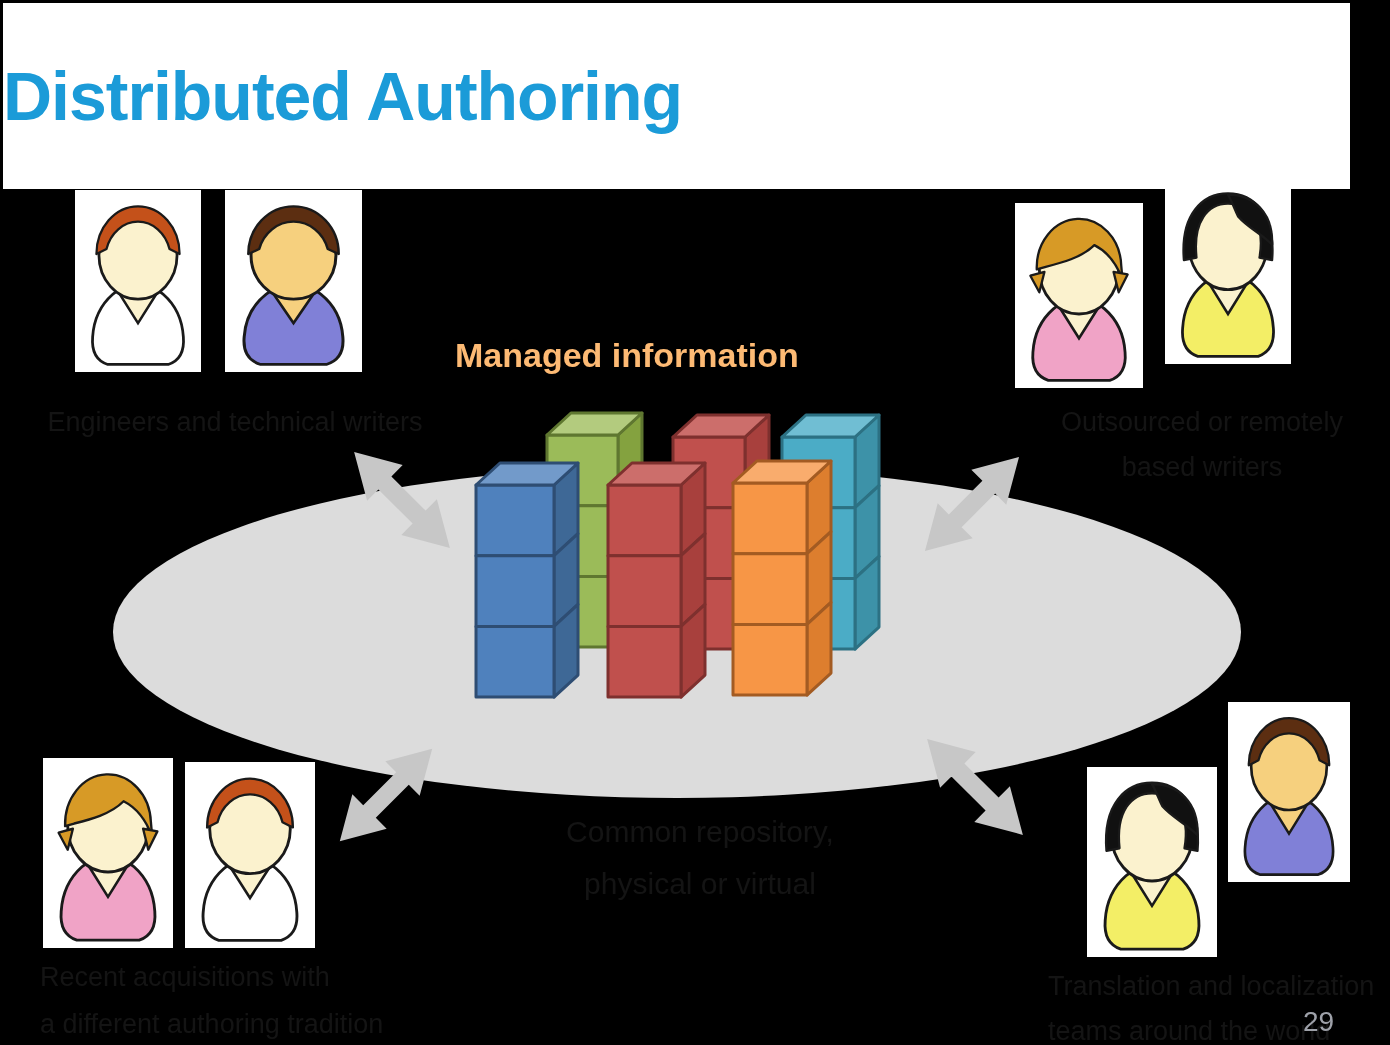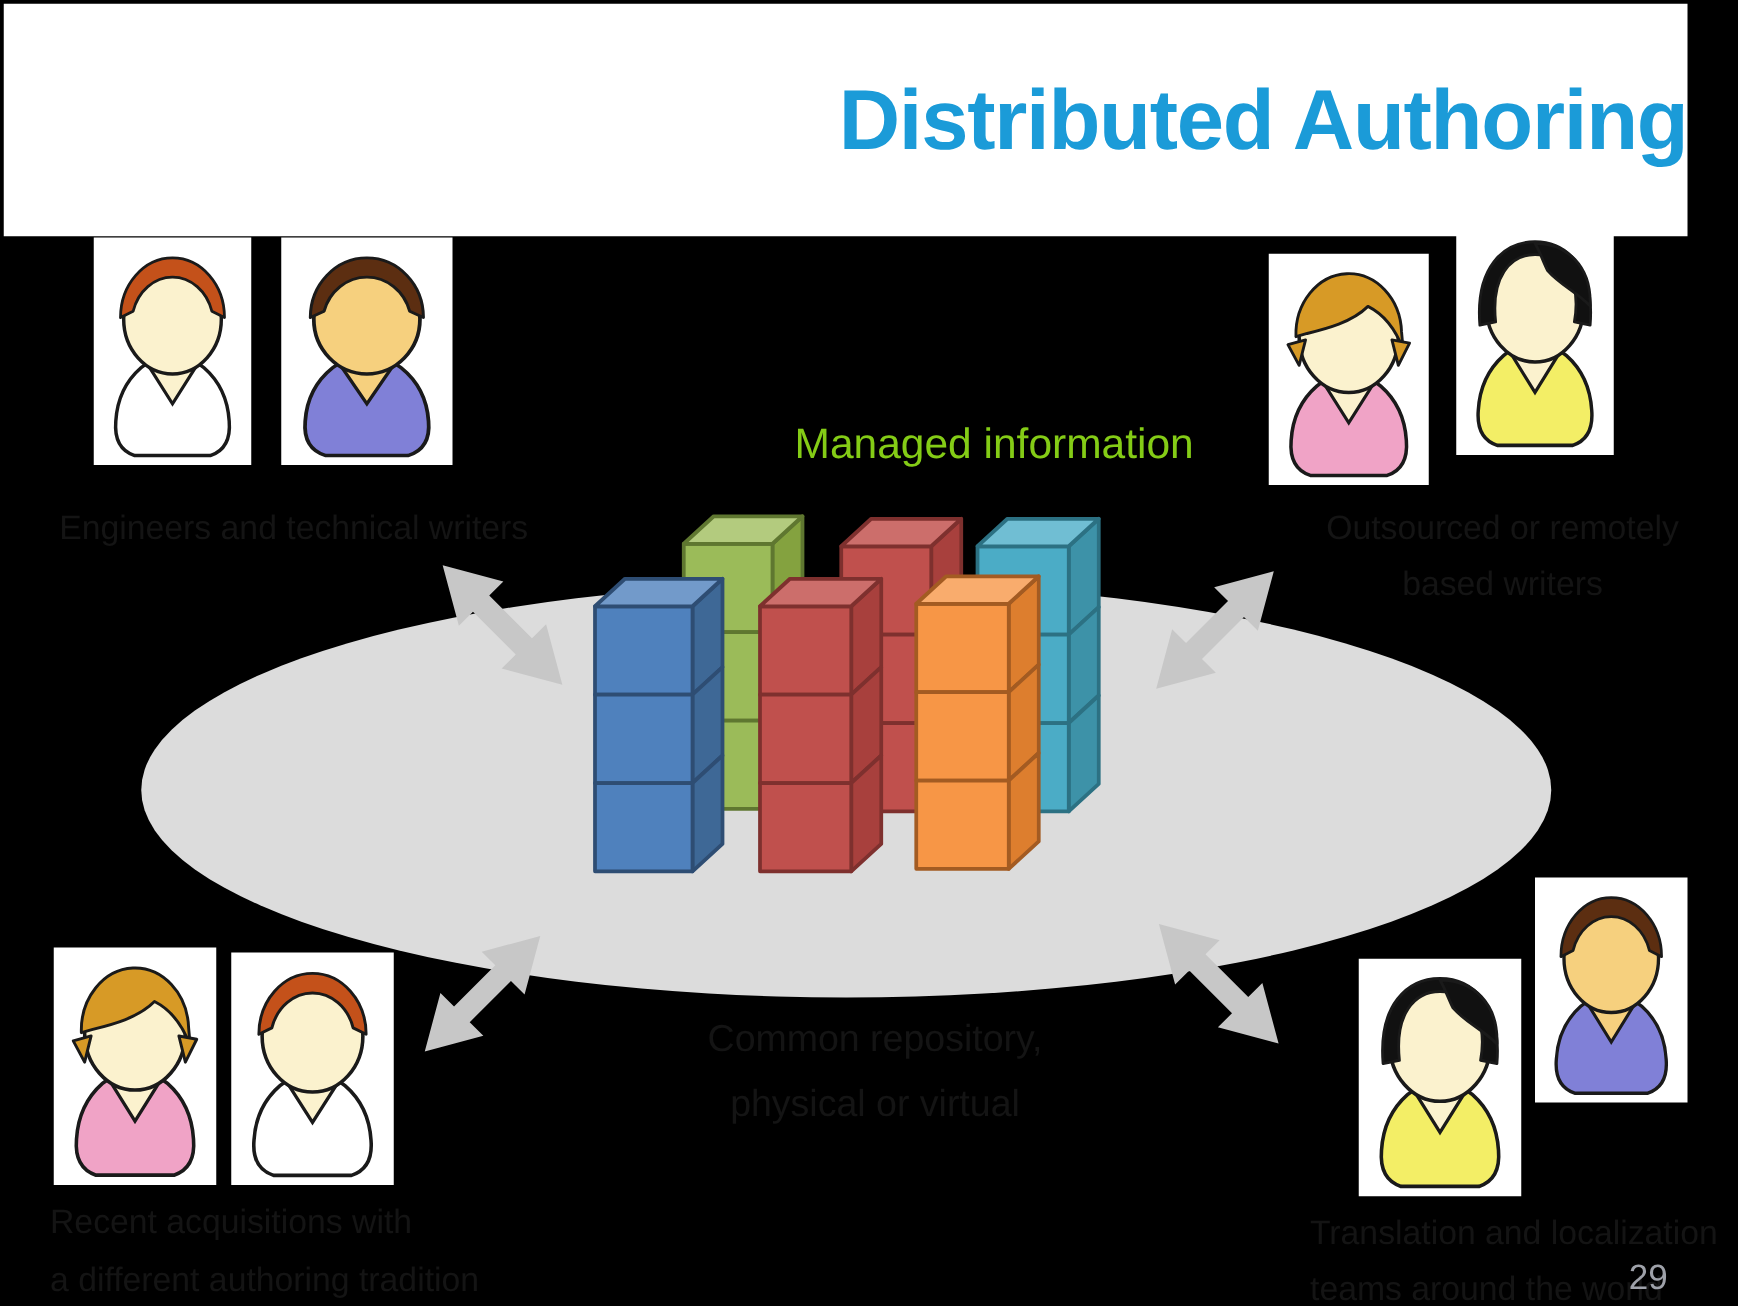--- a/index.html
+++ b/index.html
@@ -1,24 +1,24 @@
 <!DOCTYPE html>
 <html><head>
 <meta charset="utf-8">
 <style>
   html,body{margin:0;padding:0;background:#000;}
   .slide{position:relative;width:1390px;height:1045px;background:#000;overflow:hidden;
          font-family:"Liberation Sans",sans-serif;}
   .header{position:absolute;left:3px;top:3px;width:1347px;height:186px;background:#ffffff;
-          display:flex;align-items:center;justify-content:flex-end;}
+          display:flex;align-items:center;justify-content:flex-start;}
   .title{color:#1B9BD8;font-size:68px;font-weight:bold;letter-spacing:-1px;margin:0;}
   .ellipse{position:absolute;left:113px;top:466px;width:1128px;height:332px;background:#DCDCDC;
            border-radius:50%;}
-  .heading{position:absolute;left:455px;top:336px;width:500px;text-align:right;
-           color:#84cc16;font-size:34px;font-weight:400;}
+  .heading{position:absolute;left:455px;top:336px;width:500px;text-align:left;
+           color:#fdba74;font-size:34px;font-weight:700;}
   .caption{position:absolute;left:500px;top:806px;width:400px;text-align:center;
            color:#141414;font-size:30px;line-height:52px;}
   .glabel{position:absolute;color:#141414;font-size:27px;line-height:45px;}
   .glabel.tl{left:30px;top:400px;width:410px;text-align:center;}
   .glabel.tr{left:1018px;top:400px;width:368px;text-align:center;}
   .glabel.bl{left:40px;top:954px;width:490px;text-align:left;line-height:47px;}
   .glabel.br{left:1048px;top:964px;width:342px;text-align:left;}
   .pagenum{position:absolute;left:1303px;top:1006px;color:#9EA1A9;font-size:28px;}
   .person-card{position:absolute;background:#ffffff;}
   .person-card svg{width:100%;height:100%;display:block;}

